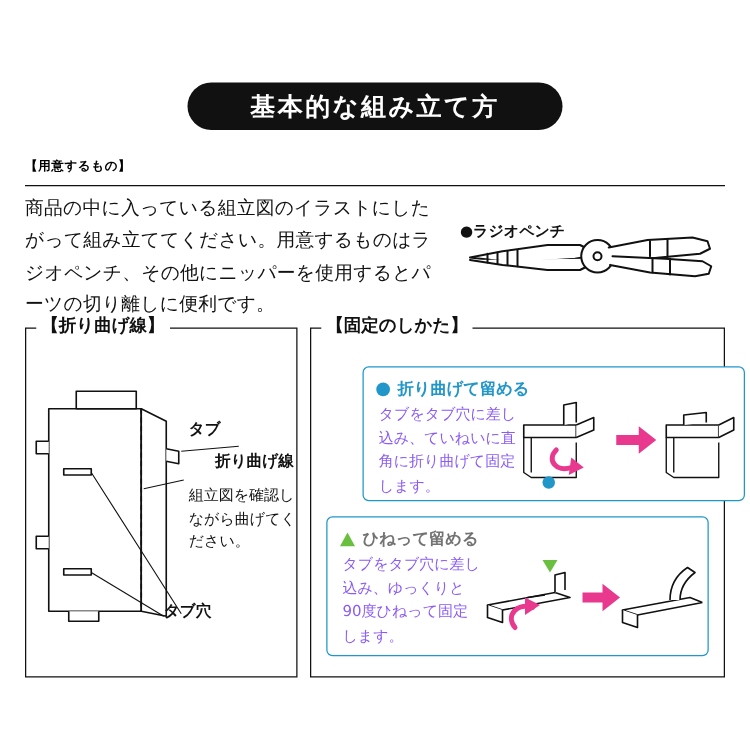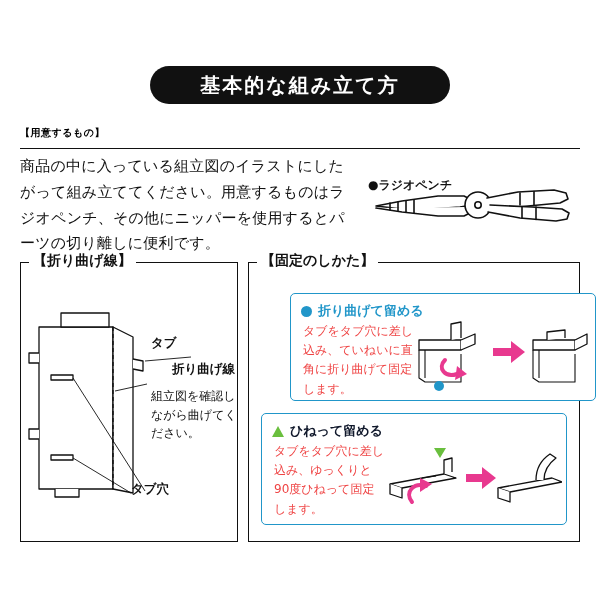--- a/index.html
+++ b/index.html
@@ -158,21 +158,21 @@
     position: absolute;
     left: 10px;
     top: 8px;
     font-size: 13px;
     font-weight: bold;
     color: #2196c9;
     display: flex;
     align-items: center;
     gap: 6px;
   }
-  #sub-b .sub-title { color: #0f172a; }
+  #sub-b .sub-title { color: #737373; }
   .bullet-dot {
     width: 11px;
     height: 11px;
     border-radius: 50%;
     background: #2196c9;
     display: inline-block;
   }
   .bullet-tri {
     width: 0;
     height: 0;
@@ -181,21 +181,21 @@
     border-bottom: 11px solid #6abf3e;
     display: inline-block;
   }
   .sub-body {
     position: absolute;
     left: 12px;
     top: 28px;
     width: 112px;
     font-size: 12px;
     line-height: 1.6;
-    color: #ef4444;
+    color: #8b5cf6;
   }
   .sub-art {
     position: absolute;
     right: 4px;
     top: 22px;
     width: 176px;
     height: 84px;
   }
   #sub-b .sub-art { top: 30px; height: 78px; }
 </style>

